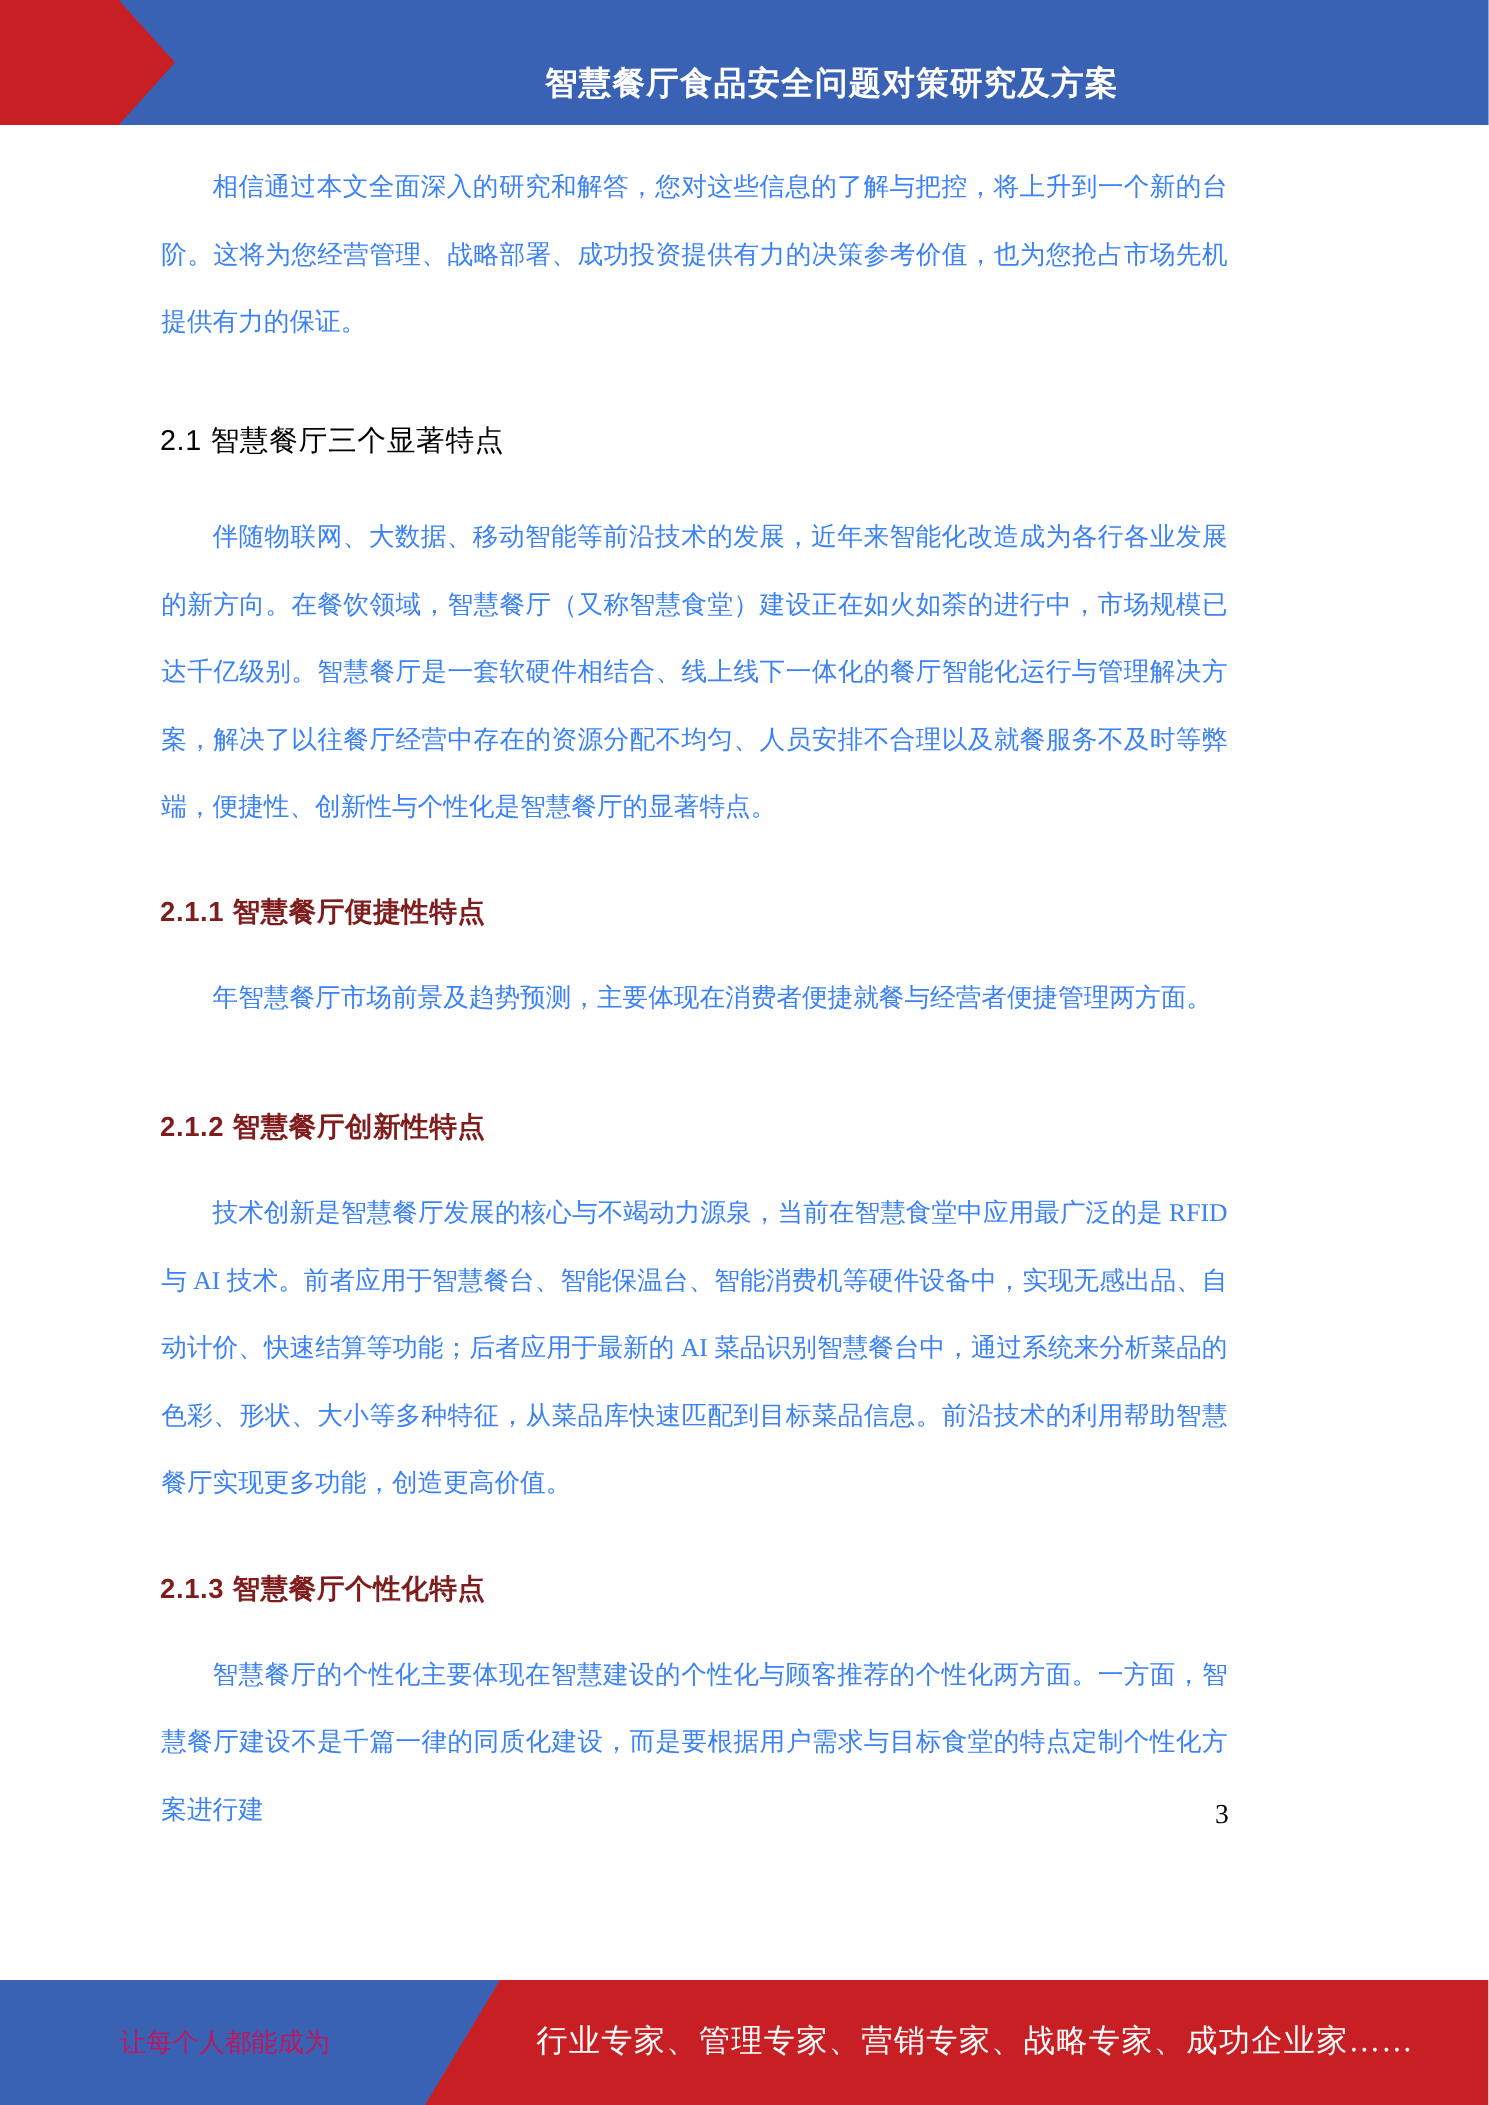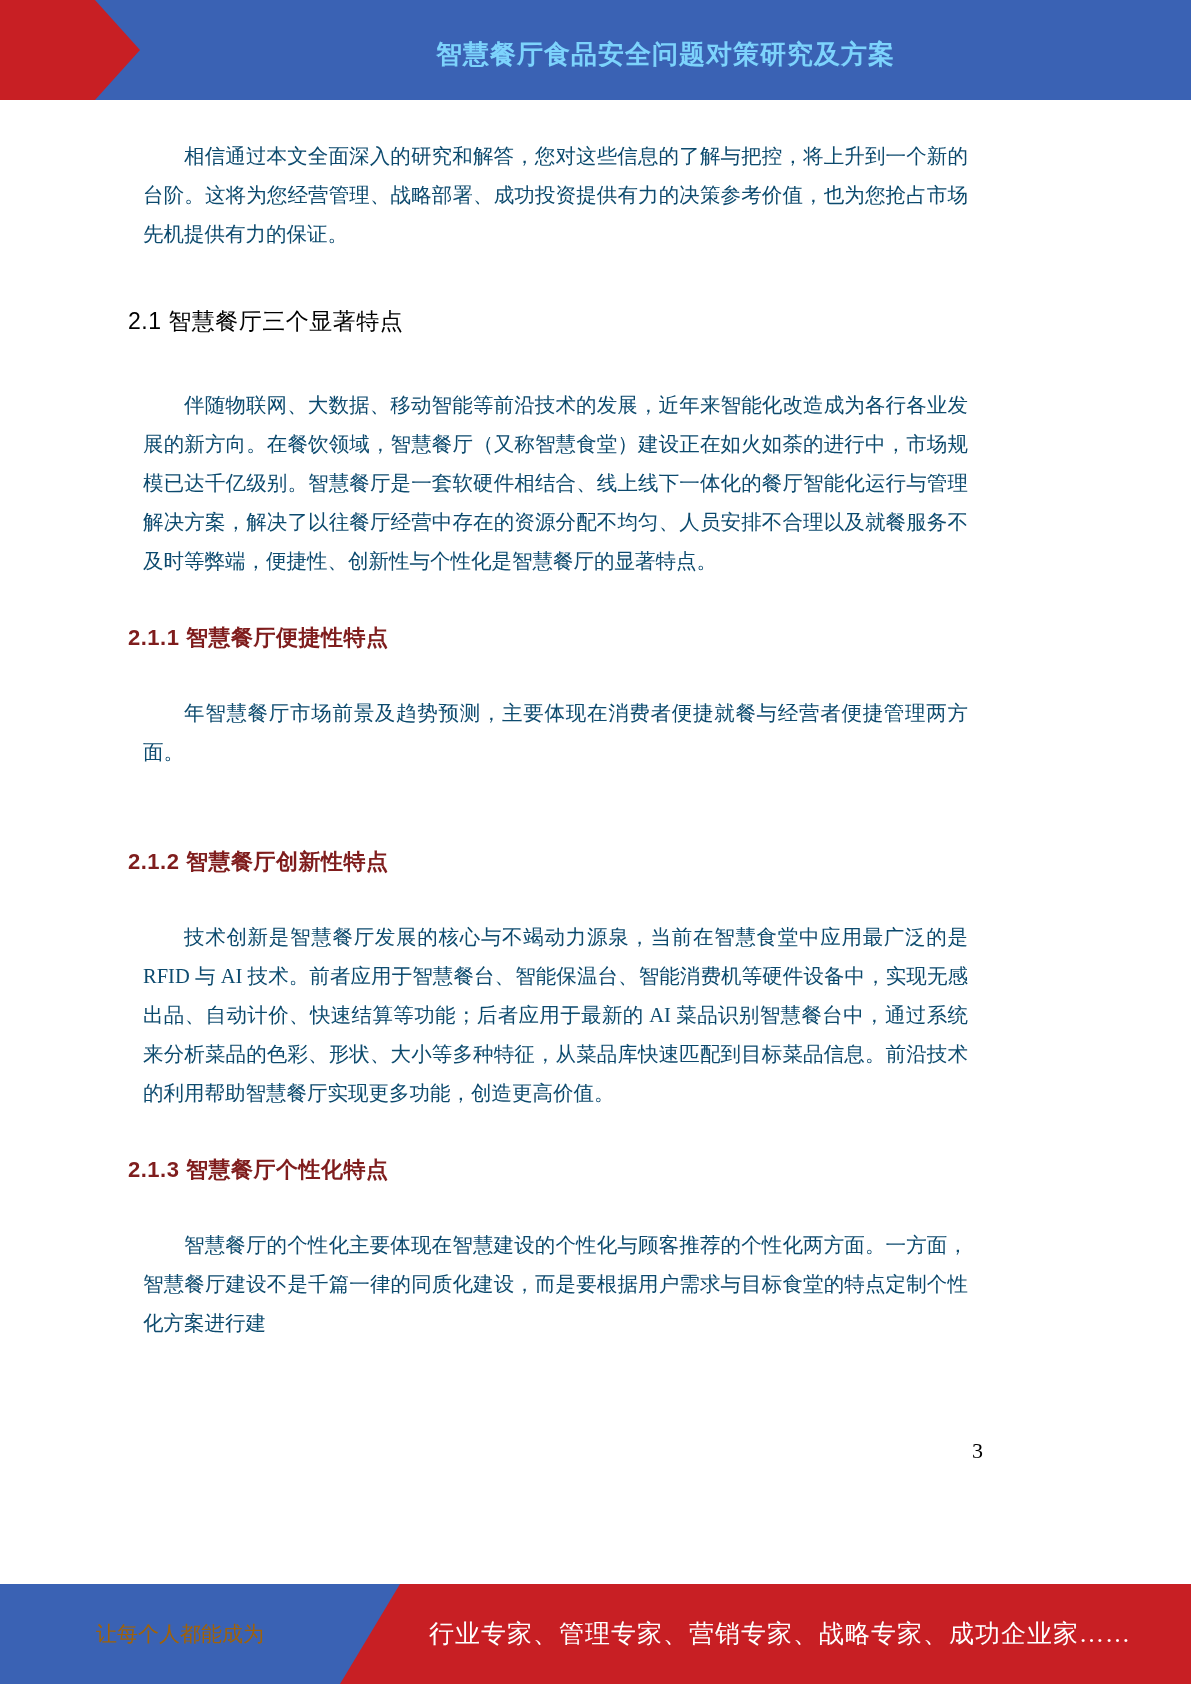--- a/index.html
+++ b/index.html
@@ -28,27 +28,27 @@
     position: absolute;
     top: 0;
     left: 0;
     width: 140px;
     height: 100px;
     background: #c81f24;
     clip-path: polygon(0 0, 95px 0, 140px 50px, 95px 100px, 0 100px);
   }
   .header-title {
     position: absolute;
-    top: 4px;
+    top: 16px;
     left: 140px;
     width: 1051px;
     height: 87px;
     line-height: 100px;
     text-align: center;
-    color: #7dd3fc;
+    color: #ffffff;
     font-size: 26px;
     font-weight: bold;
     font-family: "Liberation Sans", sans-serif;
     letter-spacing: 1px;
   }
 
   
   .content {
     position: absolute;
     top: 100px;
@@ -57,25 +57,25 @@
     height: 1384px;
     padding: 0;
   }
   .page-body {
     margin: 0 128px;
     width: 855px;
   }
 
   p.para {
     font-size: 20.5px;
-    line-height: 39px;
-    color: #0c4a6e;
+    line-height: 54px;
+    color: #3b82f6;
     text-align: justify;
     text-justify: inter-ideograph;
-    margin: 15px;
+    margin: 1px;
     text-indent: 2em;
     font-family: "Liberation Serif", serif;
   }
 
   .spacer-intro { height: 22px; }
 
   h1.h-chapter {
     font-size: 28px;
     font-weight: bold;
     font-family: "Liberation Sans", sans-serif;
@@ -148,21 +148,21 @@
     clip-path: polygon(60px 0, 851px 0, 851px 100px, 0 100px);
   }
   .footer-left-text {
     position: absolute;
     left: 0;
     top: 0;
     width: 360px;
     height: 100px;
     line-height: 100px;
     text-align: center;
-    color: #a16207;
+    color: #be185d;
     font-size: 21px;
     font-family: "Liberation Serif", serif;
     z-index: 3;
   }
   .footer-right-text {
     position: absolute;
     left: 400px;
     top: 0;
     width: 760px;
     height: 112px;

